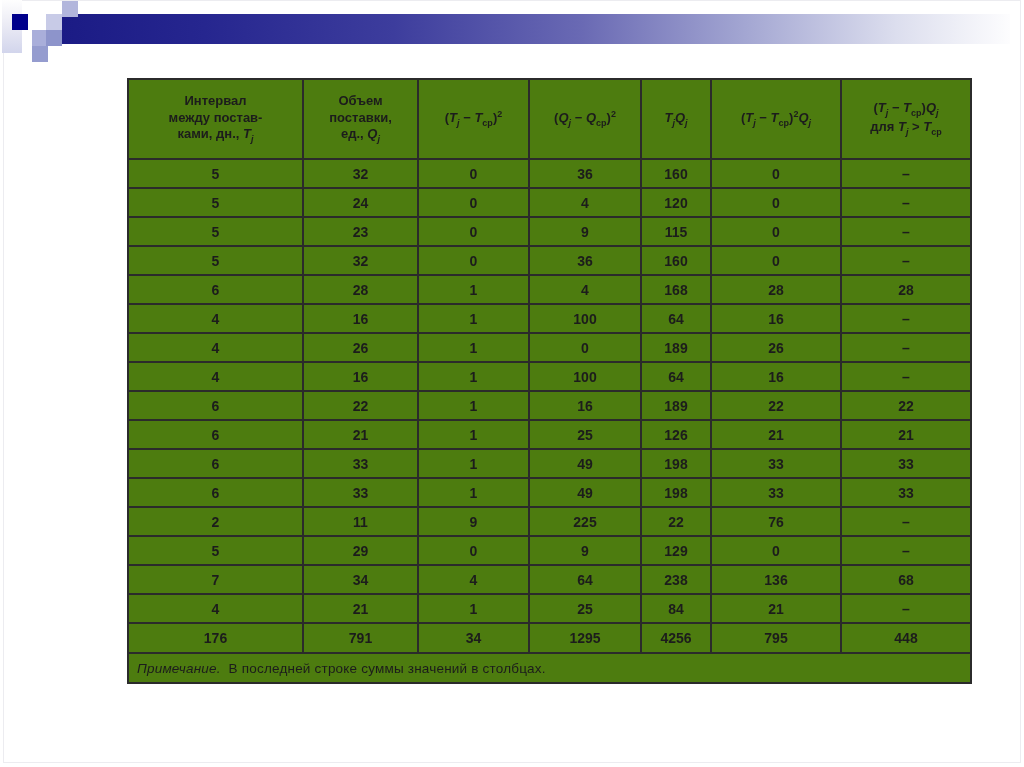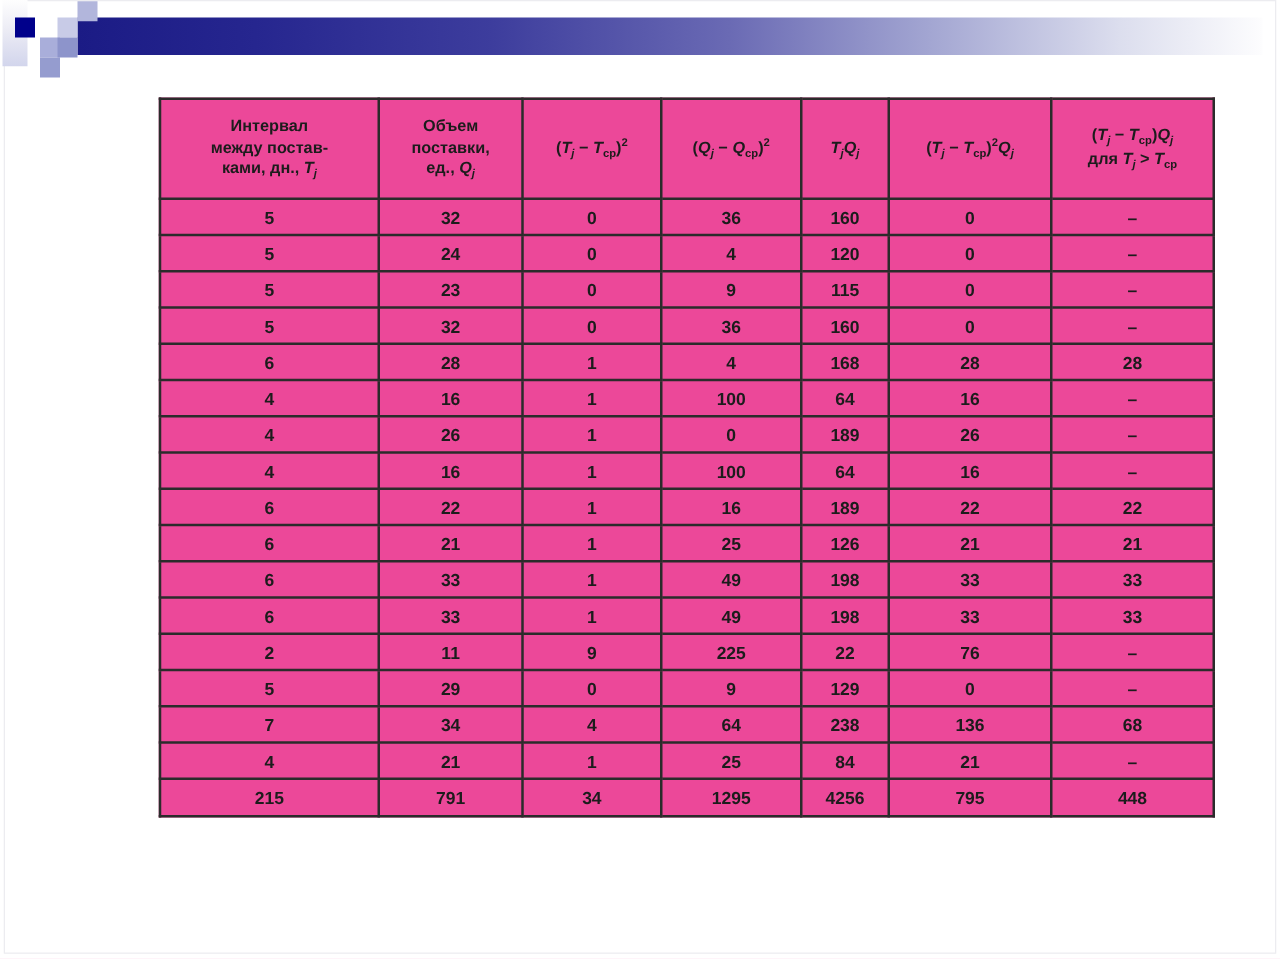--- a/index.html
+++ b/index.html
@@ -29,21 +29,21 @@
   .sq-light  { left: 46px; top: 14px; background: #c8cbe7; }
   .sq-mid1   { left: 32px; top: 30px; background: #a9aeda; }
   .sq-mid2   { left: 46px; top: 30px; background: #8d94cb; }
   .sq-bottom { left: 32px; top: 46px; background: #959ccf; }
 
   
   .table-wrap { position: absolute; left: 127px; top: 78px; }
   table {
     border-collapse: collapse;
     table-layout: fixed;
-    background: #ec4899;
+    background: #4d7c0f;
   }
   th, td {
     border: 2px solid #2b2b2b;
     color: #1c1c1c;
     text-align: center;
     vertical-align: middle;
     font-weight: 700;
     padding: 0 2px;
   }
   thead th { height: 80px; font-size: 13px; line-height: 1.25; }
@@ -233,23 +233,26 @@
           <td>21</td>
           <td>1</td>
           <td>25</td>
           <td>84</td>
           <td>21</td>
           <td>–</td>
         </tr>
       </tbody>
     <tbody>
       <tr class="totals-row">
-        <td>215</td>
+        <td>176</td>
         <td>791</td>
         <td>34</td>
         <td>1295</td>
         <td>4256</td>
         <td>795</td>
         <td>448</td>
       </tr>
+      <tr class="note-row">
+        <td colspan="7"><i>Примечание.</i>&nbsp; В последней строке суммы значений в столбцах.</td>
+      </tr>
     </tbody>
   </table>
 </div>
 
 </body></html>

